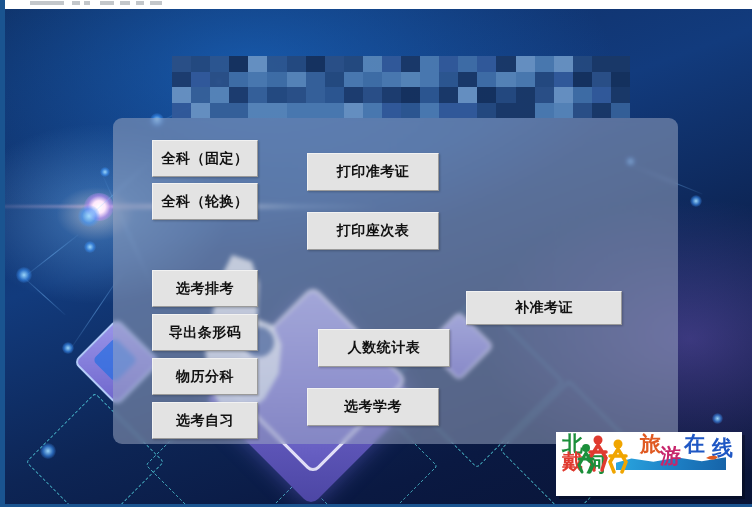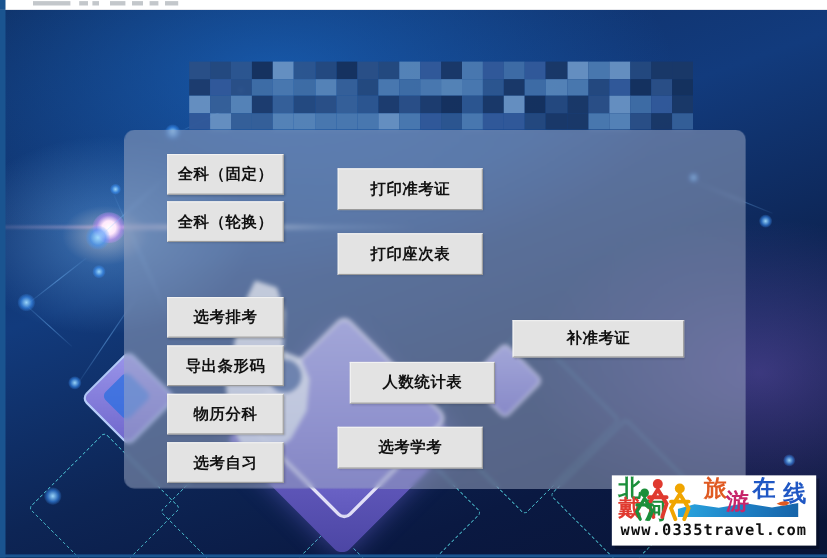--- a/index.html
+++ b/index.html
@@ -467,21 +467,20 @@
           <circle cx="42" cy="8" r="4.5" fill="#e03a2f"></circle>
           <path d="M42 13 L34 26 L38 38 M42 13 L50 26 L46 38 M34 20 L50 20" stroke="#e03a2f" stroke-width="3.5" fill="none" stroke-linecap="round"></path>
           <circle cx="62" cy="12" r="4.5" fill="#f0a500"></circle>
           <path d="M62 17 L54 30 L58 40 M62 17 L70 30 L66 40 M54 24 L70 24" stroke="#f0a500" stroke-width="3.5" fill="none" stroke-linecap="round"></path>
           <circle cx="30" cy="16" r="4" fill="#1b8f3a"></circle>
           <path d="M30 21 L23 33 L26 40 M30 21 L37 33 L34 40 M23 27 L37 27" stroke="#1b8f3a" stroke-width="3" fill="none" stroke-linecap="round"></path>
           <path d="M150 26 q6 -4 12 -1 q-4 5 -12 1 z" fill="#e05a22"></path>
         </g>
       </svg>
     </div>
-    <div id="wm-url">www.0335travel.com</div>
   </div>
 
   <div id="window-left-border"></div>
   <div id="window-bottom-border"></div>
 
   <div id="title-bar">
     <div id="title-bar-accent"></div>
     <div class="tb-blur" style="left:30px;  width:34px;"></div>
     <div class="tb-blur" style="left:72px;  width:8px;"></div>
     <div class="tb-blur" style="left:84px;  width:6px;"></div>

